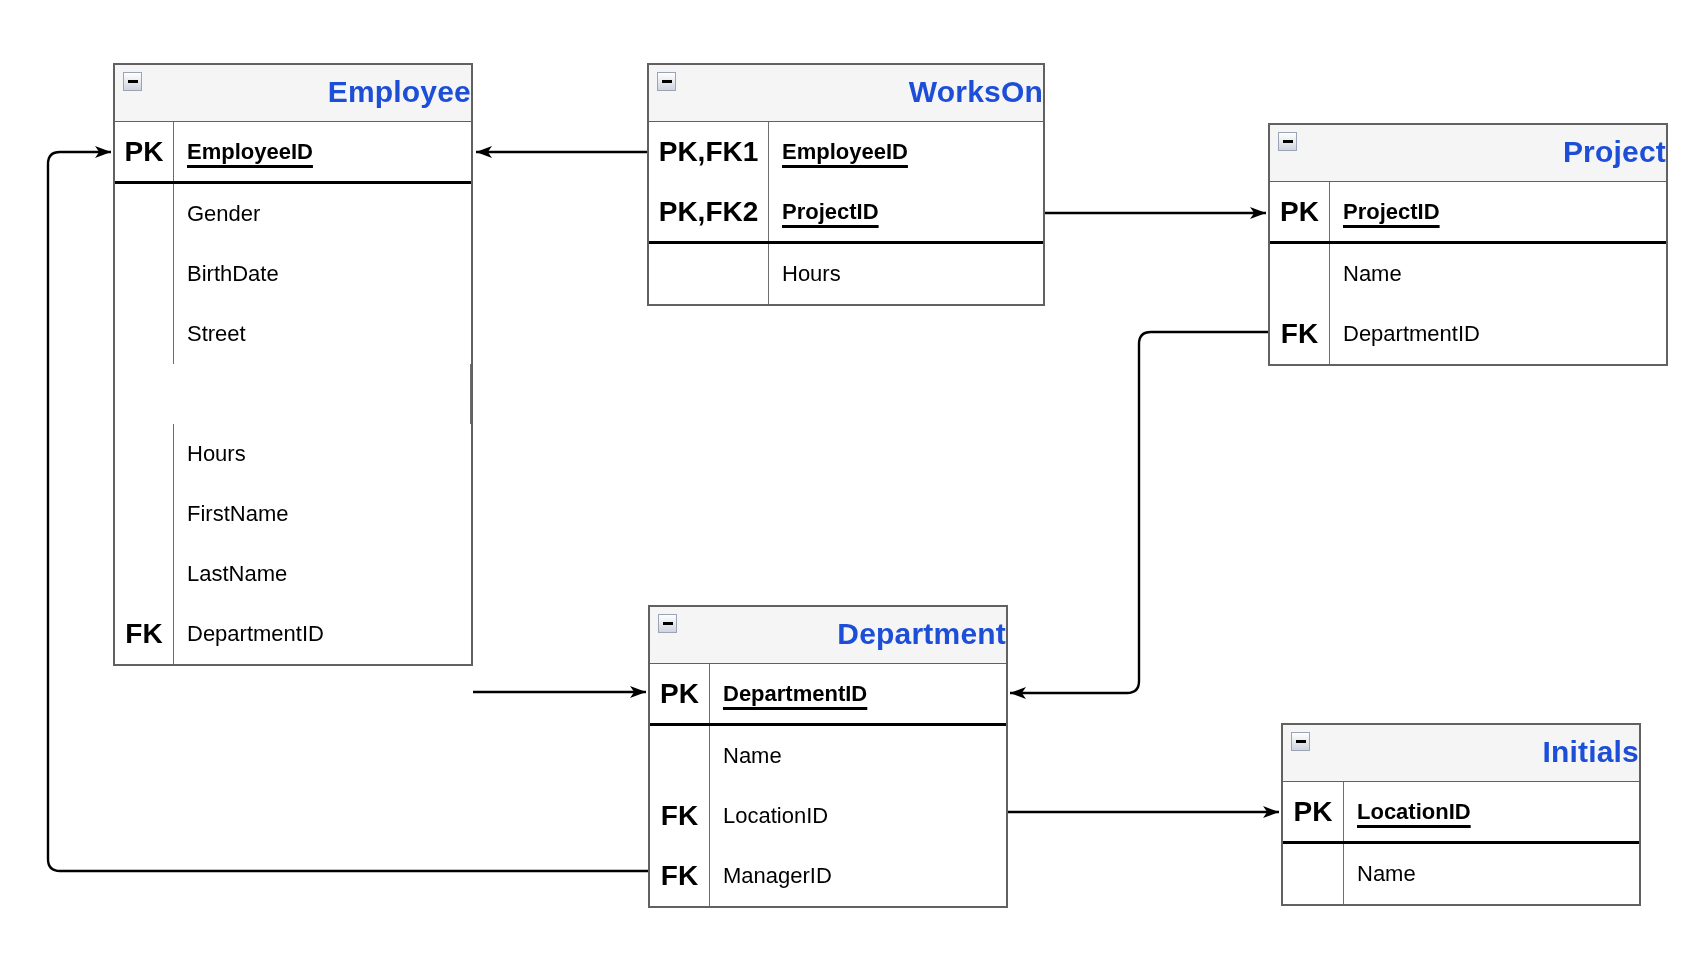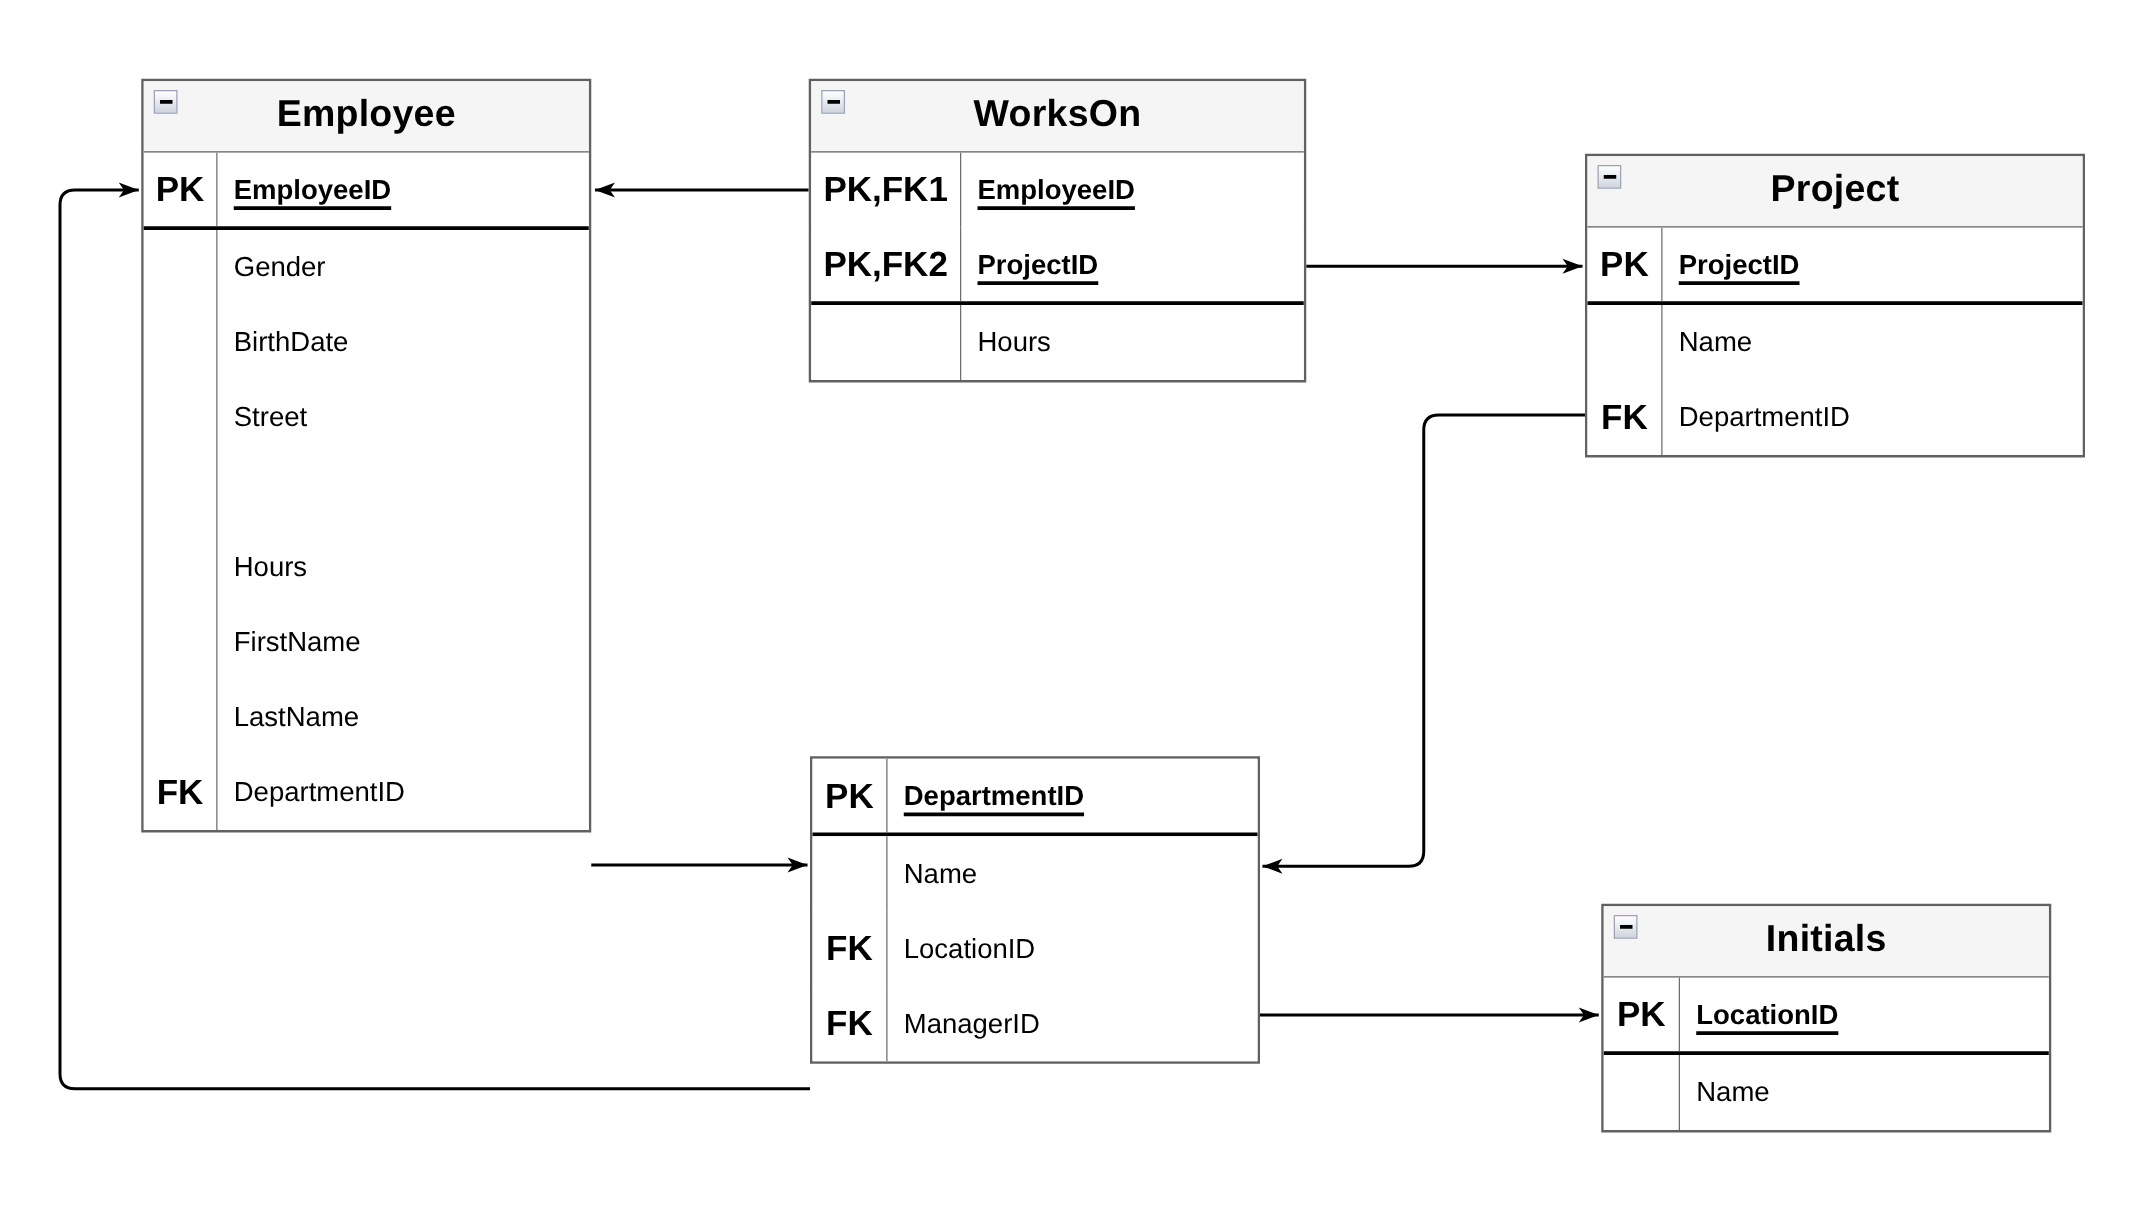--- a/index.html
+++ b/index.html
@@ -2,28 +2,28 @@
 <html><head>
 <meta charset="utf-8">
 <style>
   html,body{margin:0;padding:0;background:#ffffff;}
   #canvas{position:relative;width:1706px;height:970px;background:#ffffff;
           font-family:"Liberation Sans",sans-serif;overflow:hidden;}
   svg#connectors{position:absolute;left:0;top:0;width:1706px;height:970px;pointer-events:none;}
 
   .entity{position:absolute;box-sizing:border-box;border:2px solid #616161;background:#ffffff;}
   .thead{position:relative;height:57px;background:#f5f5f5;border-bottom:1px solid #616161;box-sizing:border-box;}
-  .thead .title{display:block;text-align:center;line-height:54px;font-weight:bold;font-size:30px;color:#000000;
+  .thead .title{display:block;text-align:right;line-height:54px;font-weight:bold;font-size:30px;color:#1d4ed8;
                 letter-spacing:.2px;}
   .collapse{position:absolute;left:8px;top:7px;width:19px;height:19px;border:1px solid #9ba4b5;
             background:linear-gradient(#ffffff,#cfd4dd);box-sizing:border-box;
             display:flex;align-items:center;justify-content:center;cursor:pointer;}
   .collapse .bar{width:10px;height:3px;background:#000000;}
 
-  .row{display:flex;height:60px;box-sizing:border-box;background:#ffffff;}
+  .row{display:flex;height:60px;box-sizing:border-box;background:#ffffff;justify-content:flex-end;}
   .row.pk-sep{height:62px;border-bottom:3px solid #000000;}
   .cell-key{flex:0 0 var(--kw,60px);border-right:1.5px solid #6e6e6e;display:flex;align-items:center;
             justify-content:center;font-weight:bold;font-size:28px;color:#000;box-sizing:border-box;white-space:nowrap;}
   .cell-name{flex:1;display:flex;align-items:center;padding-left:13px;font-size:22px;color:#000;white-space:nowrap;}
   .cell-name.pk{font-weight:bold;text-decoration:underline;text-decoration-thickness:3px;text-underline-offset:6px;}
 
   #t-employee  {left:113px; top:63px;  width:360px; --kw:59px;}
   #t-workson   {left:647px; top:63px;  width:398px; --kw:120px;}
   #t-project   {left:1268px;top:123px; width:400px; --kw:60px;}
   #t-department{left:648px; top:605px; width:360px; --kw:60px;}
@@ -128,20 +128,26 @@
       <span class="cell-key"></span>
       <span class="cell-name">Name</span>
     </div>
     <div class="row">
       <span class="cell-key">FK</span>
       <span class="cell-name">DepartmentID</span>
     </div>
   </div>
 
   <div class="entity" id="t-department">
+    <div class="thead">
+      <span class="collapse">
+          <span class="bar"></span>
+        </span>
+      <span class="title">Department</span>
+    </div>
     <div class="row pk-sep">
       <span class="cell-key">PK</span>
       <span class="cell-name pk">DepartmentID</span>
     </div>
     <div class="row">
       <span class="cell-key"></span>
       <span class="cell-name">Name</span>
     </div>
     <div class="row">
       <span class="cell-key">FK</span>

